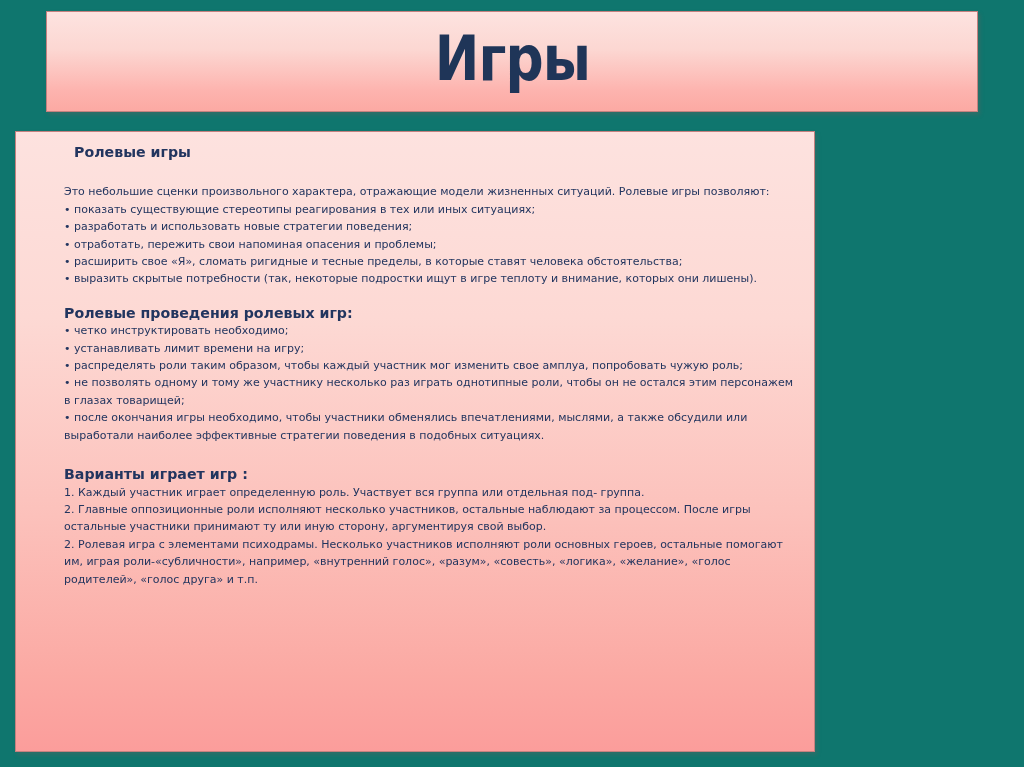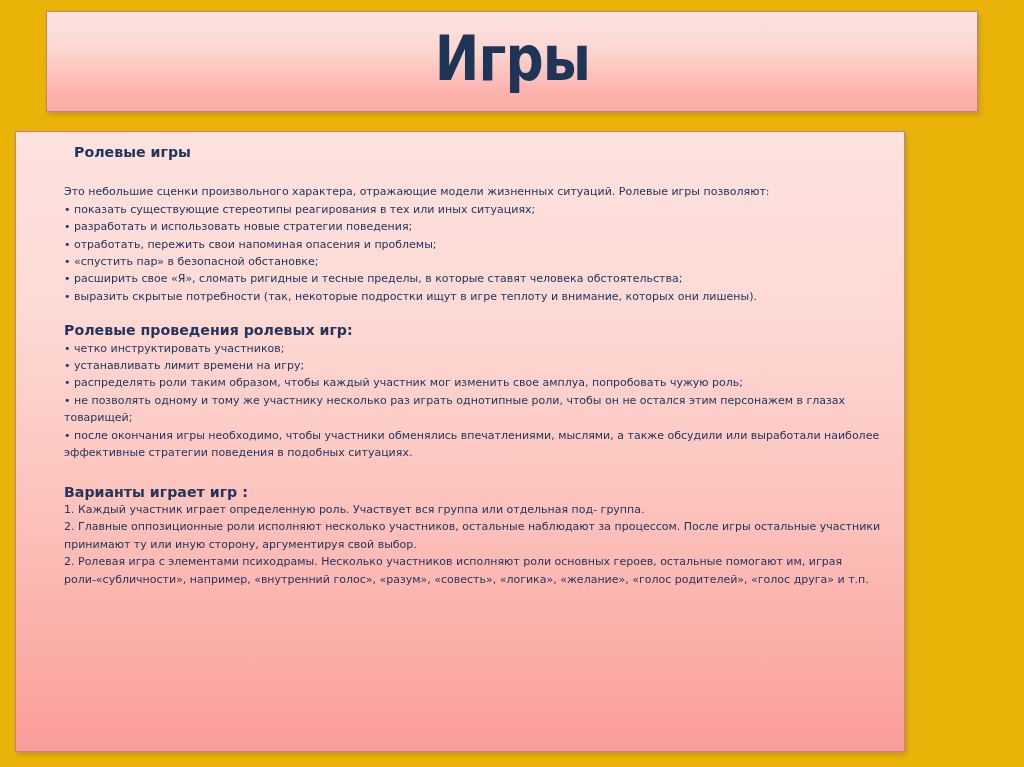--- a/index.html
+++ b/index.html
@@ -11,21 +11,21 @@
     width: 1024px;
     height: 767px;
     font-family: "DejaVu Sans", "Liberation Sans", sans-serif;
     -webkit-font-smoothing: antialiased;
   }
 
   #slide {
     position: relative;
     width: 1024px;
     height: 767px;
-    background: #eab308;
+    background: #0f766e;
     overflow: hidden;
   }
 
   
   #title-box {
     position: absolute;
     left: 46px;
     top: 11px;
     width: 932px;
     height: 101px;
@@ -48,21 +48,21 @@
     transform-origin: center;
     white-space: nowrap;
     padding-bottom: 6px;
   }
 
   
   #content-box {
     position: absolute;
     left: 15px;
     top: 131px;
-    width: 890px;
+    width: 800px;
     height: 621px;
     box-sizing: border-box;
     border: 1px solid #c4817f;
     background: linear-gradient(to bottom, #fde2df 0%, #fdd9d4 30%, #fcc1bb 62%, #fba9a3 88%, #fb9d9b 100%);
     box-shadow: 2px 3px 4px rgba(120, 90, 90, 0.28);
     padding: 12px 20px 10px 48px;
     overflow: hidden;
   }
 
   .sec-head {
@@ -93,28 +93,27 @@
   </div>
 
   <div id="content-box">
 
     <div class="sec-head indent-sm">Ролевые игры</div>
     <div class="gap-lg"></div>
     <div class="para">Это небольшие сценки произвольного характера, отражающие модели жизненных ситуаций. Ролевые игры позволяют:</div>
     <div class="bullet">• показать существующие стереотипы реагирования в тех или иных ситуациях;</div>
     <div class="bullet">• разработать и использовать новые стратегии поведения;</div>
     <div class="bullet">• отработать, пережить свои напоминая опасения и проблемы;</div>
-    <div class="bullet">• «спустить пар» в безопасной обстановке;</div>
     <div class="bullet">• расширить свое «Я», сломать ригидные и тесные пределы, в которые ставят человека обстоятельства;</div>
     <div class="bullet">• выразить скрытые потребности (так, некоторые подростки ищут в игре теплоту и внимание, которых они лишены).</div>
 
     <div class="gap-md"></div>
 
     <div class="sec-head">Ролевые проведения ролевых игр:</div>
-    <div class="bullet">• четко инструктировать участников;</div>
+    <div class="bullet">• четко инструктировать необходимо;</div>
     <div class="bullet">• устанавливать лимит времени на игру;</div>
     <div class="bullet">• распределять роли таким образом, чтобы каждый участник мог изменить свое амплуа, попробовать чужую роль;</div>
     <div class="bullet">• не позволять одному и тому же участнику несколько раз играть однотипные роли, чтобы он не остался этим персонажем в глазах товарищей;</div>
     <div class="bullet">• после окончания игры необходимо, чтобы участники обменялись впечатлениями, мыслями, а также обсудили или выработали наиболее эффективные стратегии поведения в подобных ситуациях.</div>
 
     <div class="gap-lg"></div>
 
     <div class="sec-head">Варианты играет игр :</div>
     <div class="numline">1. Каждый участник играет определенную роль. Участвует вся группа или отдельная под- группа.</div>
     <div class="numline">2. Главные оппозиционные роли исполняют несколько участников, остальные наблюдают за процессом. После игры остальные участники принимают ту или иную сторону, аргументируя свой выбор.</div>

